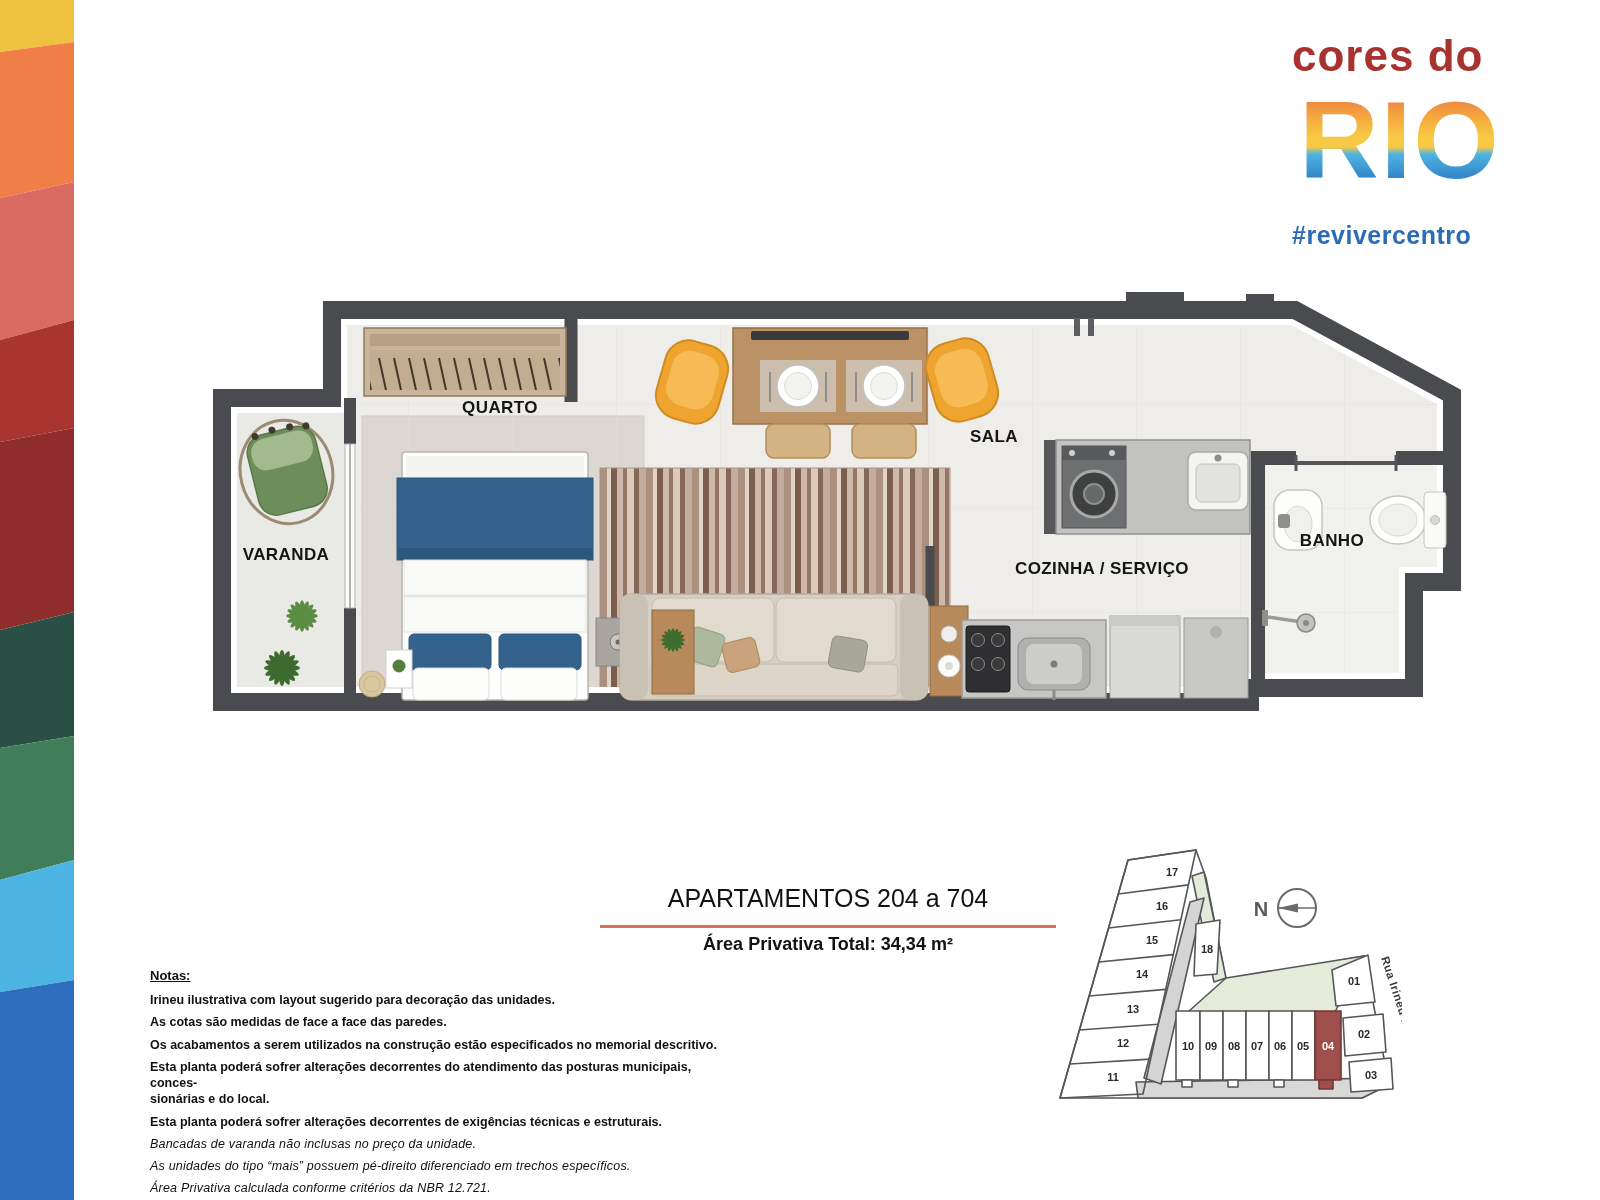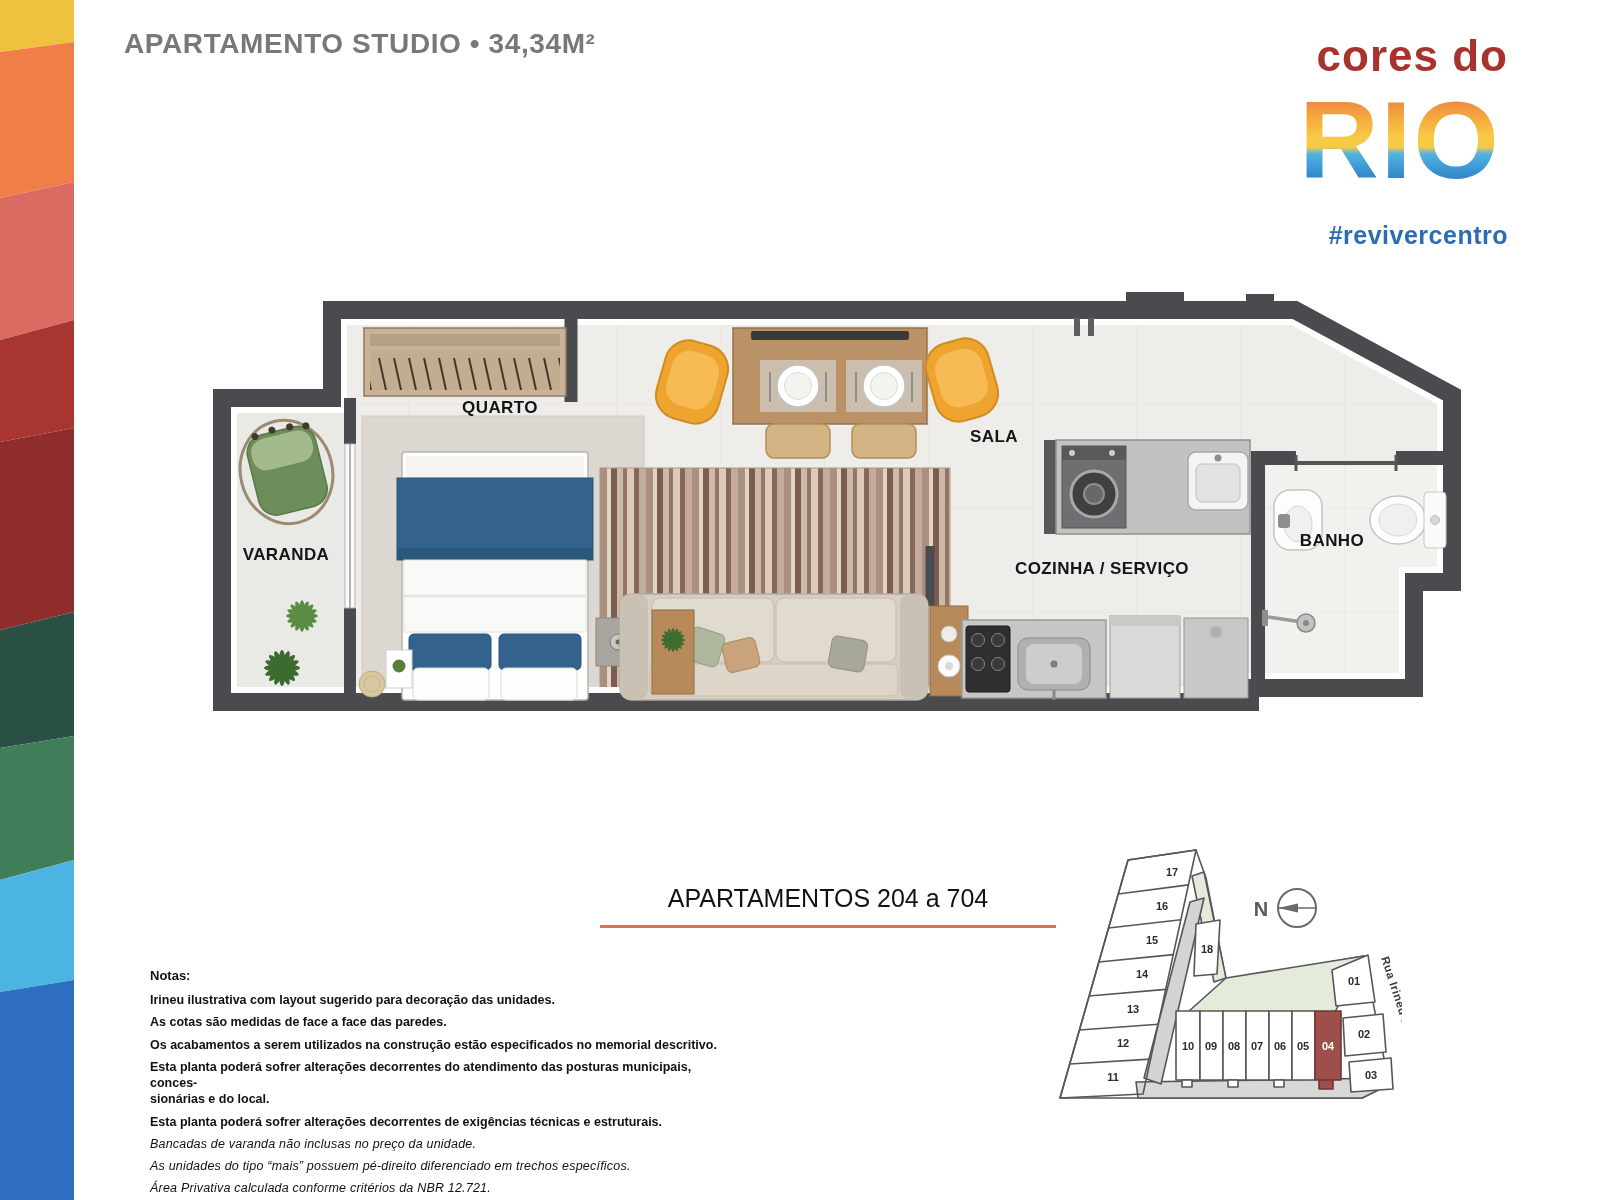--- a/index.html
+++ b/index.html
@@ -2,30 +2,30 @@
 <html><head>
 <meta charset="utf-8">
 <style>
   html,body{margin:0;padding:0;background:#ffffff;}
   .page{position:relative;width:1600px;height:1200px;background:#ffffff;overflow:hidden;
         font-family:"Liberation Sans",sans-serif;}
   .abs{position:absolute;}
   
   .main-title{left:124px;top:28px;font-size:28px;font-weight:bold;color:#77787b;letter-spacing:.6px;}
   
-  .logo{left:1292px;top:34px;width:216px;text-align:right;}
+  .logo{left:1292px;top:34px;width:216px;text-align:left;}
   .logo-top{font-size:44px;font-weight:bold;color:#a8332e;letter-spacing:1px;line-height:1;}
   .logo-tag{font-size:25px;font-weight:bold;color:#2b6cb5;letter-spacing:.5px;margin-top:17px;}
   
   .info-heading{left:600px;top:884px;width:456px;text-align:center;font-size:25px;font-weight:normal;color:#121212;}
   .info-line{left:600px;top:925px;width:456px;height:3px;background:#dd7054;}
   .info-area{left:600px;top:934px;width:456px;text-align:center;font-size:18px;font-weight:bold;color:#121212;}
   
   .notes{left:150px;top:968px;width:590px;color:#111;}
-  .note-title{font-size:13px;font-weight:bold;margin-bottom:9px;}
+  .note-title{font-size:13px;font-weight:bold;margin-bottom:9px;text-decoration:underline;}
   .note{font-size:12.5px;font-weight:bold;line-height:1.3;margin-bottom:6px;white-space:pre-line;}
   .note.light{font-weight:normal;letter-spacing:.2px;font-style:italic;}
   svg text{font-family:"Liberation Sans",sans-serif;}
 </style>
 </head>
 <body>
 
 <div class="page">
 
   <svg class="abs" style="left:0;top:0" width="74" height="1200" viewBox="0 0 74 1200">
@@ -33,21 +33,20 @@
     <polygon points="0,52 74,42 74,182 0,198" fill="#ef7f46"></polygon>
     <polygon points="0,198 74,182 74,320 0,340" fill="#d96b62"></polygon>
     <polygon points="0,340 74,320 74,428 0,442" fill="#a93531"></polygon>
     <polygon points="0,442 74,428 74,612 0,630" fill="#8e2d2b"></polygon>
     <polygon points="0,630 74,612 74,736 0,748" fill="#2a4f45"></polygon>
     <polygon points="0,748 74,736 74,860 0,880" fill="#3f7e59"></polygon>
     <polygon points="0,880 74,860 74,980 0,992" fill="#4cb4e2"></polygon>
     <polygon points="0,992 74,980 74,1200 0,1200" fill="#2d6fbe"></polygon>
   </svg>
 
-  <div class="abs main-title">APARTAMENTO STUDIO • 34,34M²</div>
 
   <div class="abs logo">
     <div class="logo-top">cores do</div>
     <svg width="216" height="122" viewBox="0 0 216 122">
       <defs>
         <linearGradient id="rioGrad" x1="0" y1="0" x2="0" y2="1">
           <stop offset="0" stop-color="#e4564a"></stop>
           <stop offset="0.18" stop-color="#ee8742"></stop>
           <stop offset="0.34" stop-color="#f5ad3e"></stop>
           <stop offset="0.48" stop-color="#f8c945"></stop>
@@ -272,20 +271,21 @@
       <text x="500" y="413">QUARTO</text>
       <text x="286" y="560">VARANDA</text>
       <text x="994" y="442">SALA</text>
       <text x="1102" y="574">COZINHA / SERVIÇO</text>
       <text x="1332" y="546">BANHO</text>
     </g>
   </svg>
 
   <div class="abs info-heading">APARTAMENTOS 204 a 704</div>
   <div class="abs info-line"></div>
+  <div class="abs info-area">Área Privativa Total: 34,34 m²</div>
 
   <div class="abs notes">
     <div class="note-title">Notas:</div>
     <div class="note">Irineu ilustrativa com layout sugerido para decoração das unidades.</div>
     <div class="note">As cotas são medidas de face a face das paredes.</div>
     <div class="note">Os acabamentos a serem utilizados na construção estão especificados no memorial descritivo.</div>
     <div class="note">Esta planta poderá sofrer alterações decorrentes do atendimento das posturas municipais, conces-
 sionárias e do local.</div>
     <div class="note">Esta planta poderá sofrer alterações decorrentes de exigências técnicas e estruturais.</div>
     <div class="note light">Bancadas de varanda não inclusas no preço da unidade.</div>

